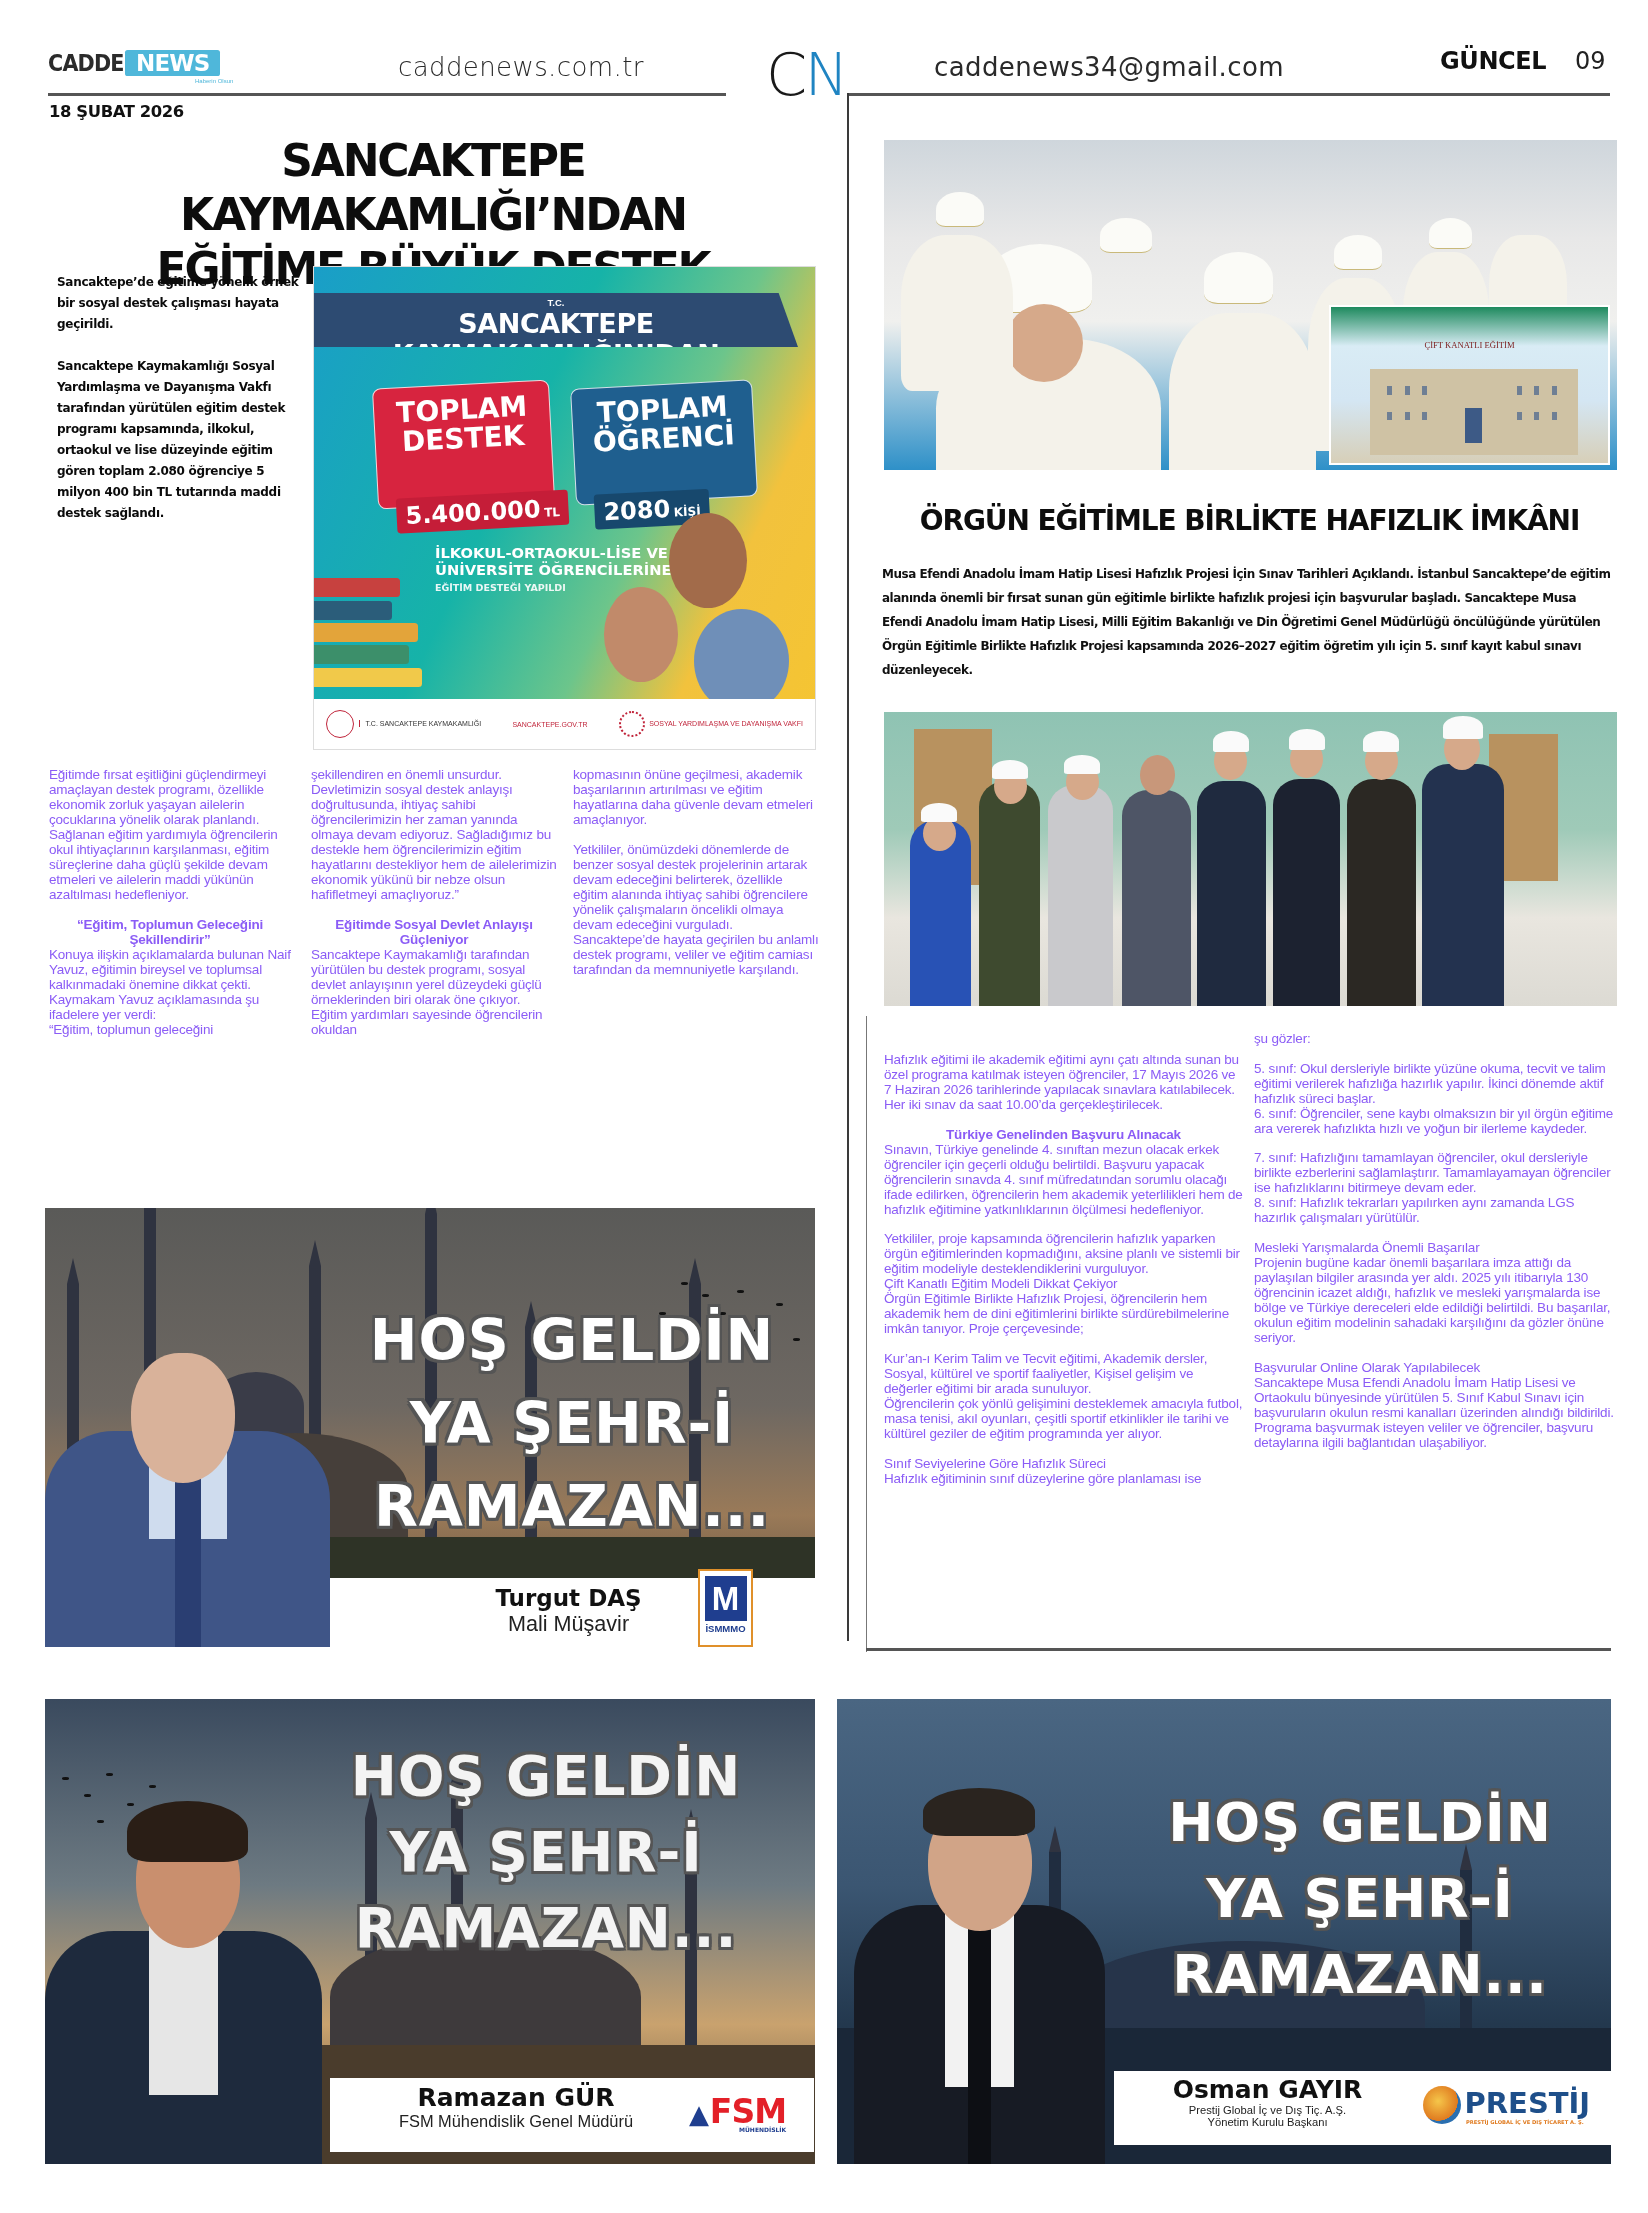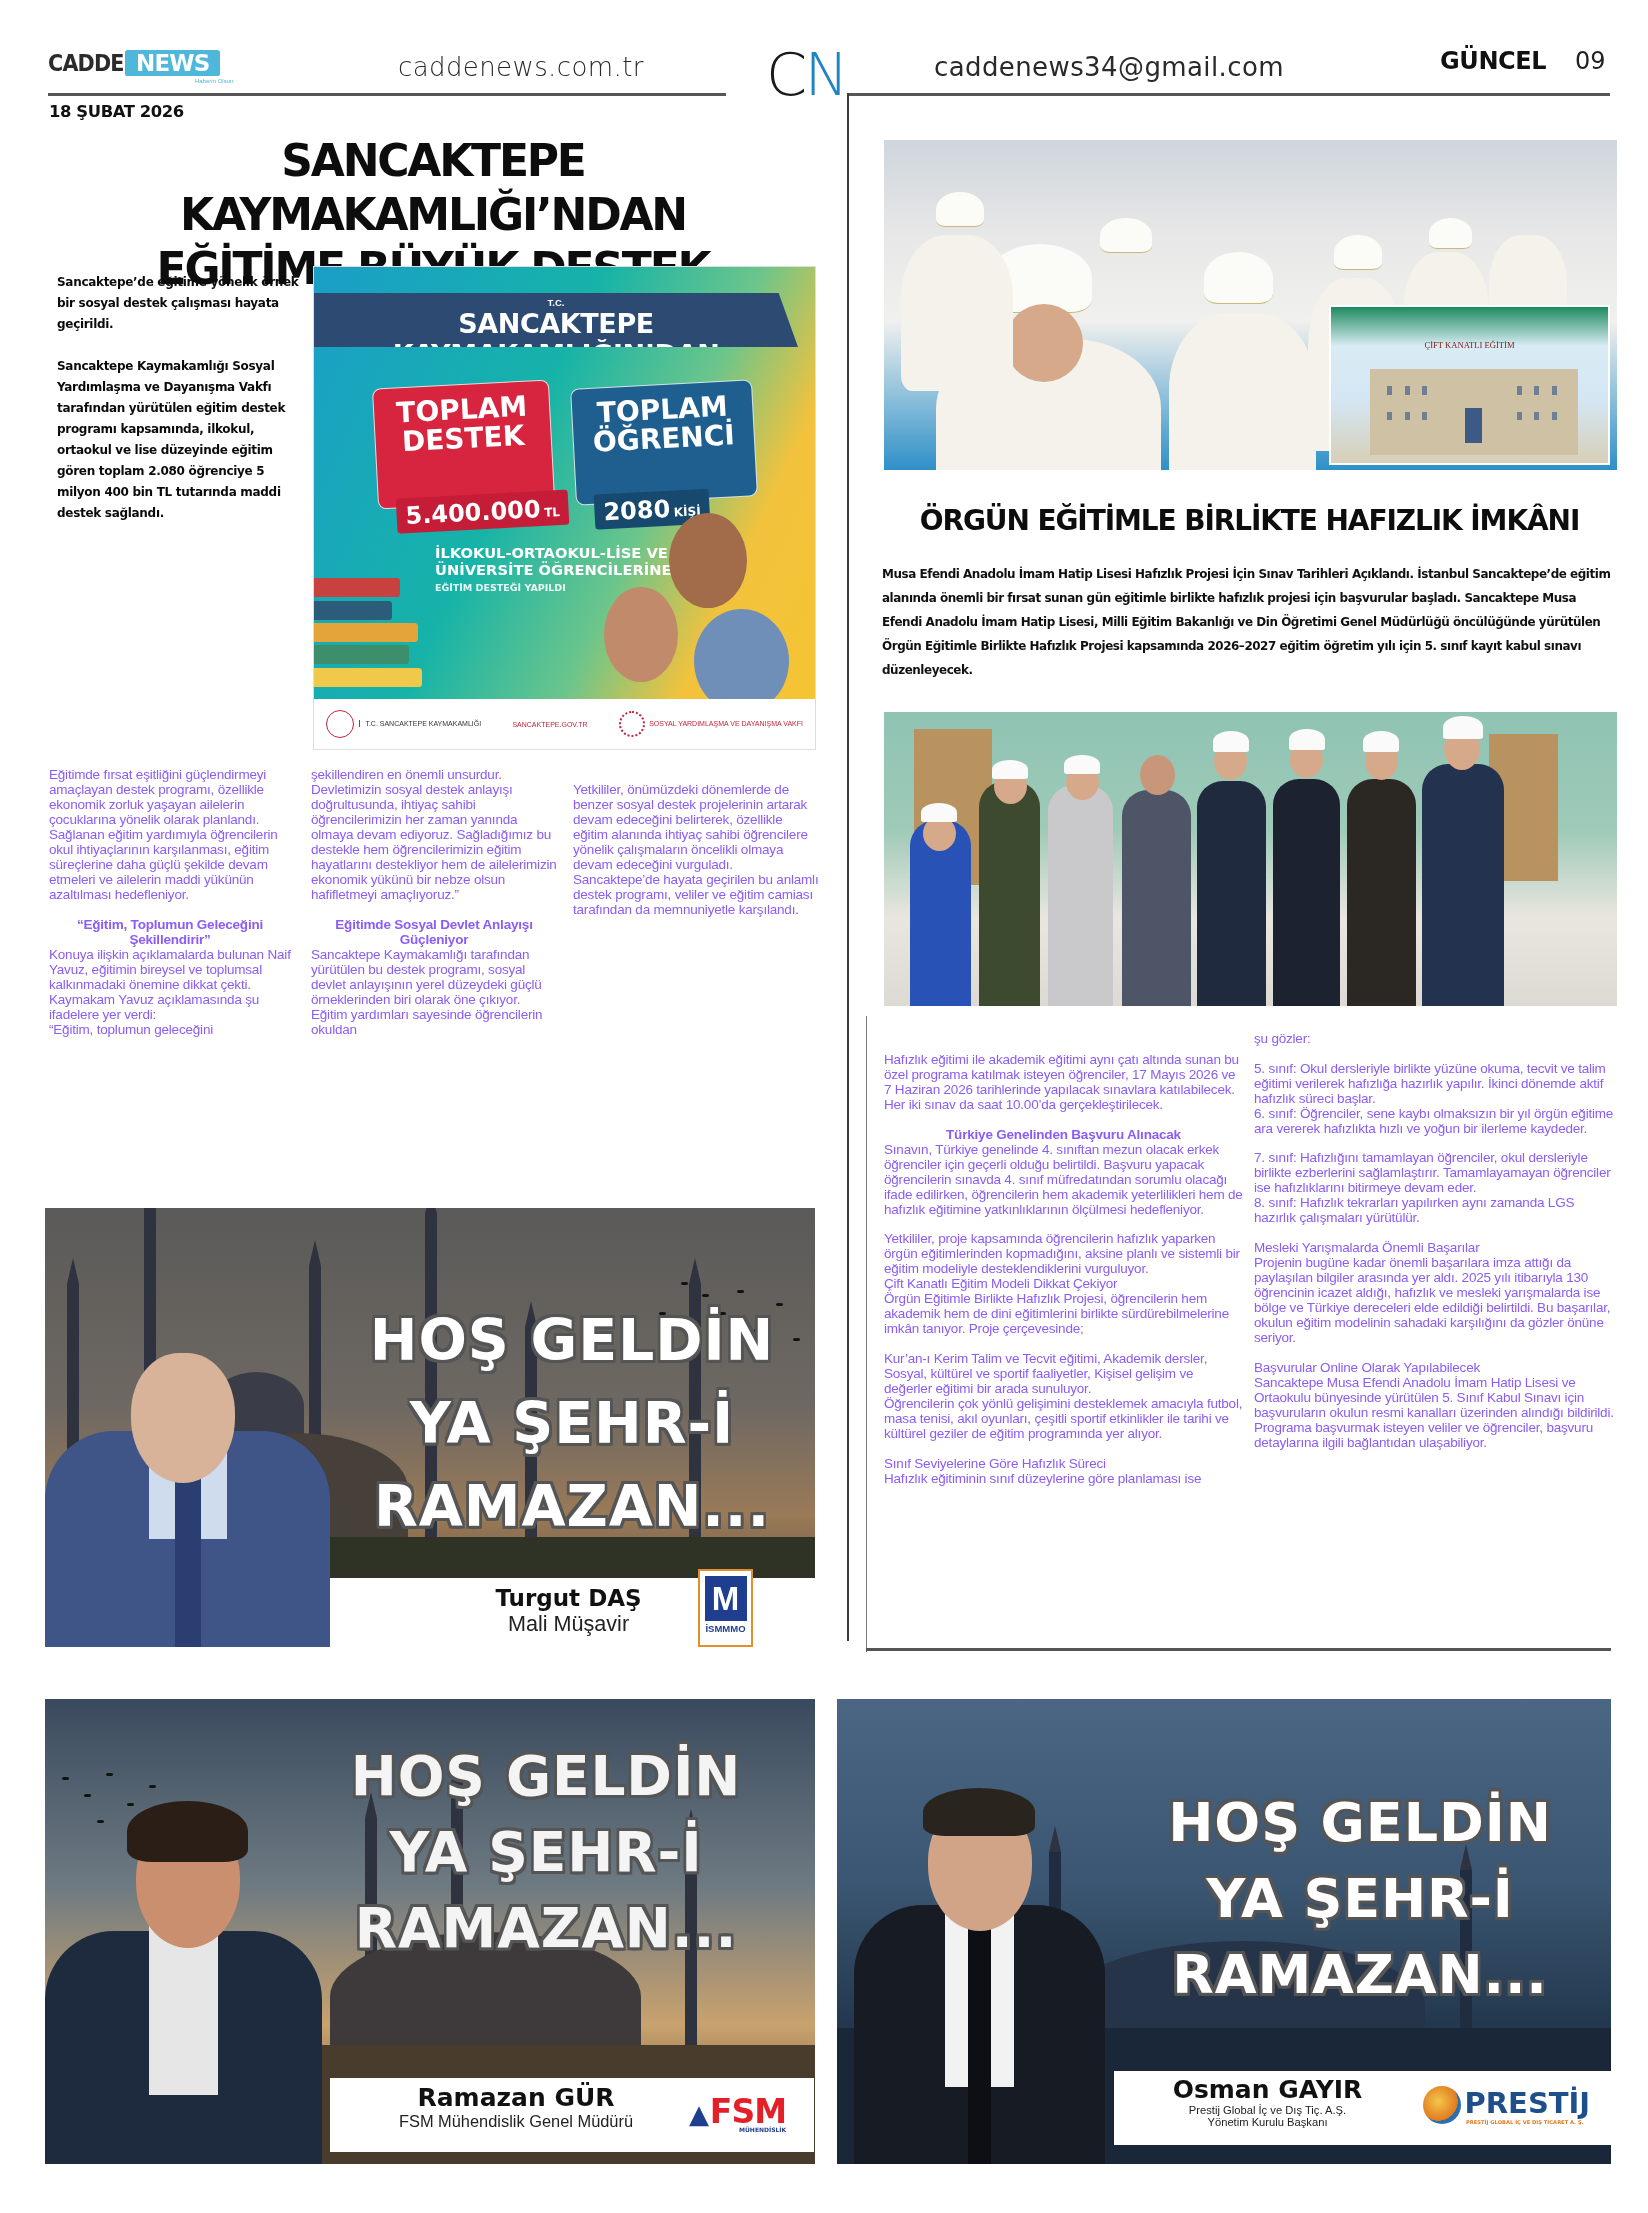--- a/index.html
+++ b/index.html
@@ -188,20 +188,21 @@
   <p>Konuya ilişkin açıklamalarda bulunan Naif Yavuz, eğitimin bireysel ve toplumsal kalkınmadaki önemine dikkat çekti. Kaymakam Yavuz açıklamasında şu ifadelere yer verdi:</p>
   <p>“Eğitim, toplumun geleceğini</p>
 </div>
 <div class="abs col c2">
   <p>şekillendiren en önemli unsurdur. Devletimizin sosyal destek anlayışı doğrultusunda, ihtiyaç sahibi öğrencilerimizin her zaman yanında olmaya devam ediyoruz. Sağladığımız bu destekle hem öğrencilerimizin eğitim hayatlarını destekliyor hem de ailelerimizin ekonomik yükünü bir nebze olsun hafifletmeyi amaçlıyoruz.”</p>
   <div class="gap"></div>
   <p class="sub">Eğitimde Sosyal Devlet Anlayışı Güçleniyor</p>
   <p>Sancaktepe Kaymakamlığı tarafından yürütülen bu destek programı, sosyal devlet anlayışının yerel düzeydeki güçlü örneklerinden biri olarak öne çıkıyor. Eğitim yardımları sayesinde öğrencilerin okuldan</p>
 </div>
 <div class="abs col c3">
+  <p>kopmasının önüne geçilmesi, akademik başarılarının artırılması ve eğitim hayatlarına daha güvenle devam etmeleri amaçlanıyor.</p>
   <div class="gap"></div>
   <p>Yetkililer, önümüzdeki dönemlerde de benzer sosyal destek projelerinin artarak devam edeceğini belirterek, özellikle eğitim alanında ihtiyaç sahibi öğrencilere yönelik çalışmaların öncelikli olmaya devam edeceğini vurguladı. Sancaktepe’de hayata geçirilen bu anlamlı destek programı, veliler ve eğitim camiası tarafından da memnuniyetle karşılandı.</p>
 </div>
 
 <div class="abs photo1">
   <div class="robe" style="left:52px;top:199px;width:225px;height:173px;"></div>
   <div class="cap" style="left:104px;top:104px;width:104px;height:69px;"></div>
   <div class="head" style="left:121px;top:164px;width:78px;height:78px;"></div>
   <div class="robe" style="left:285px;top:173px;width:147px;height:190px;"></div>
   <div class="cap" style="left:320px;top:112px;width:69px;height:52px;"></div>

